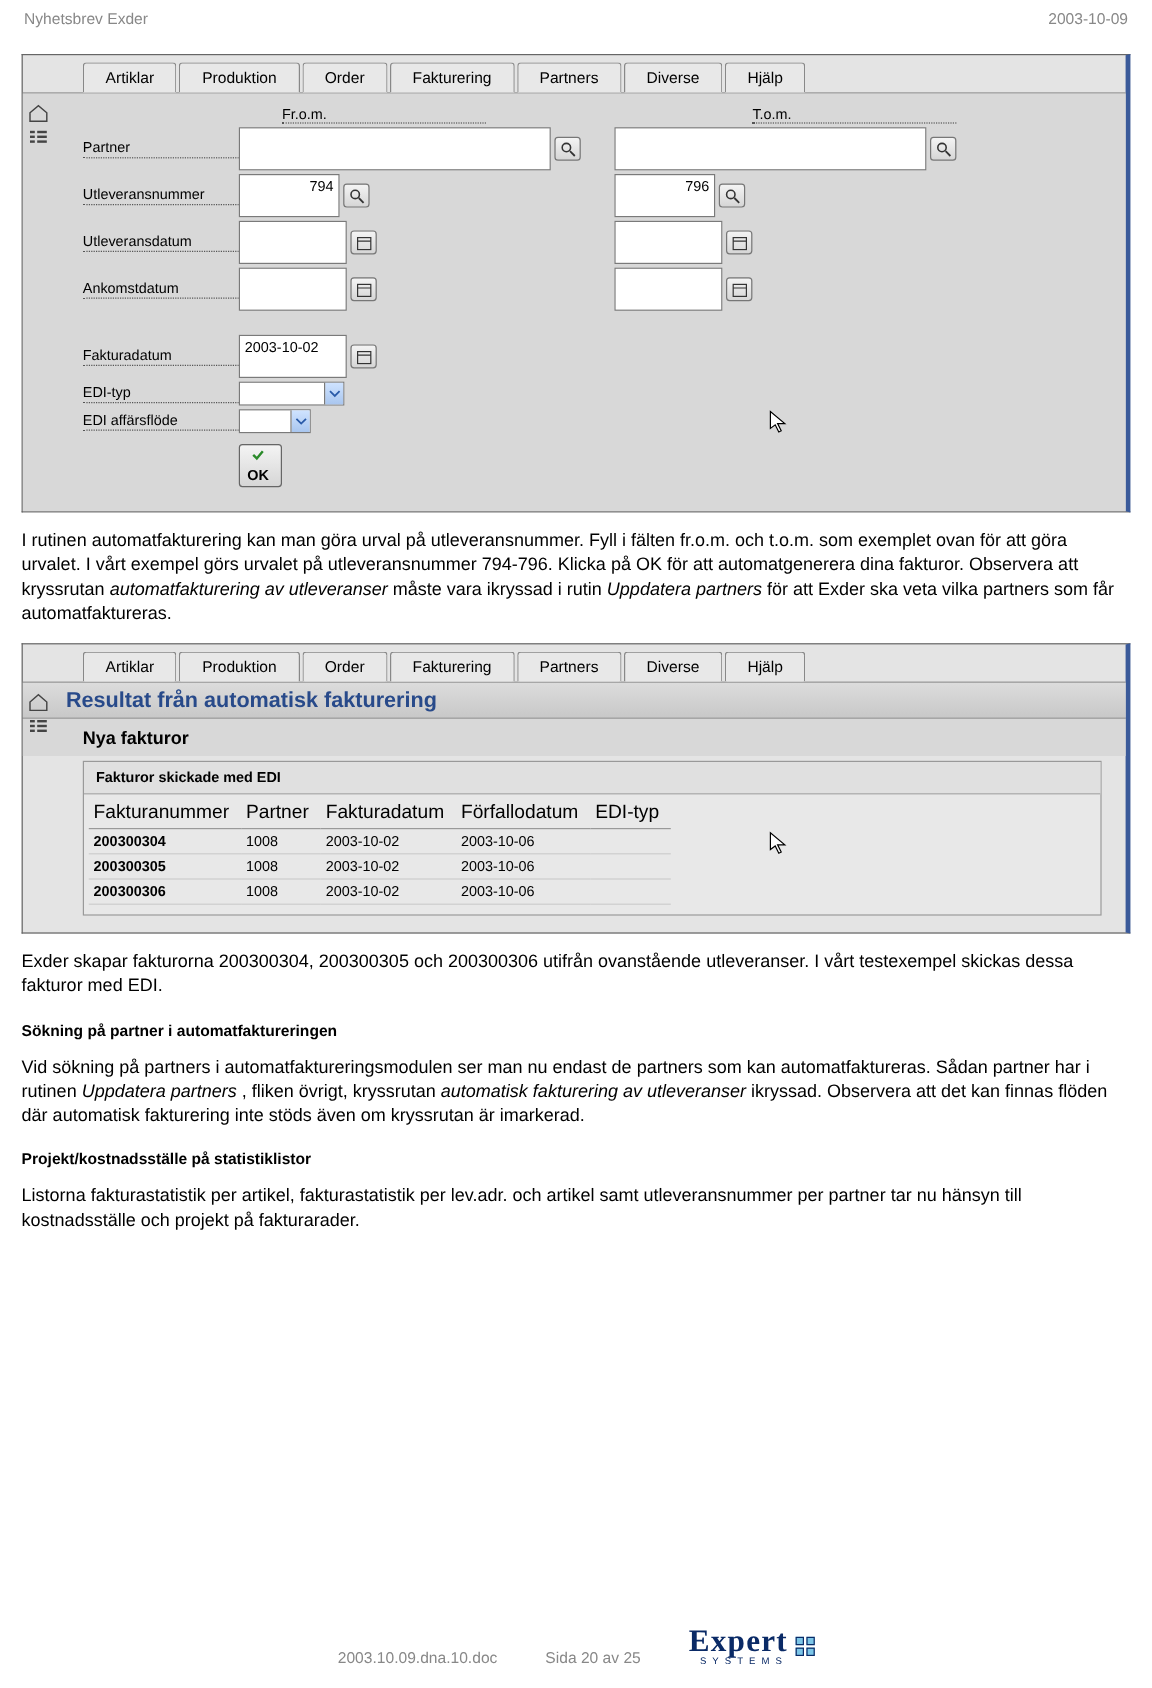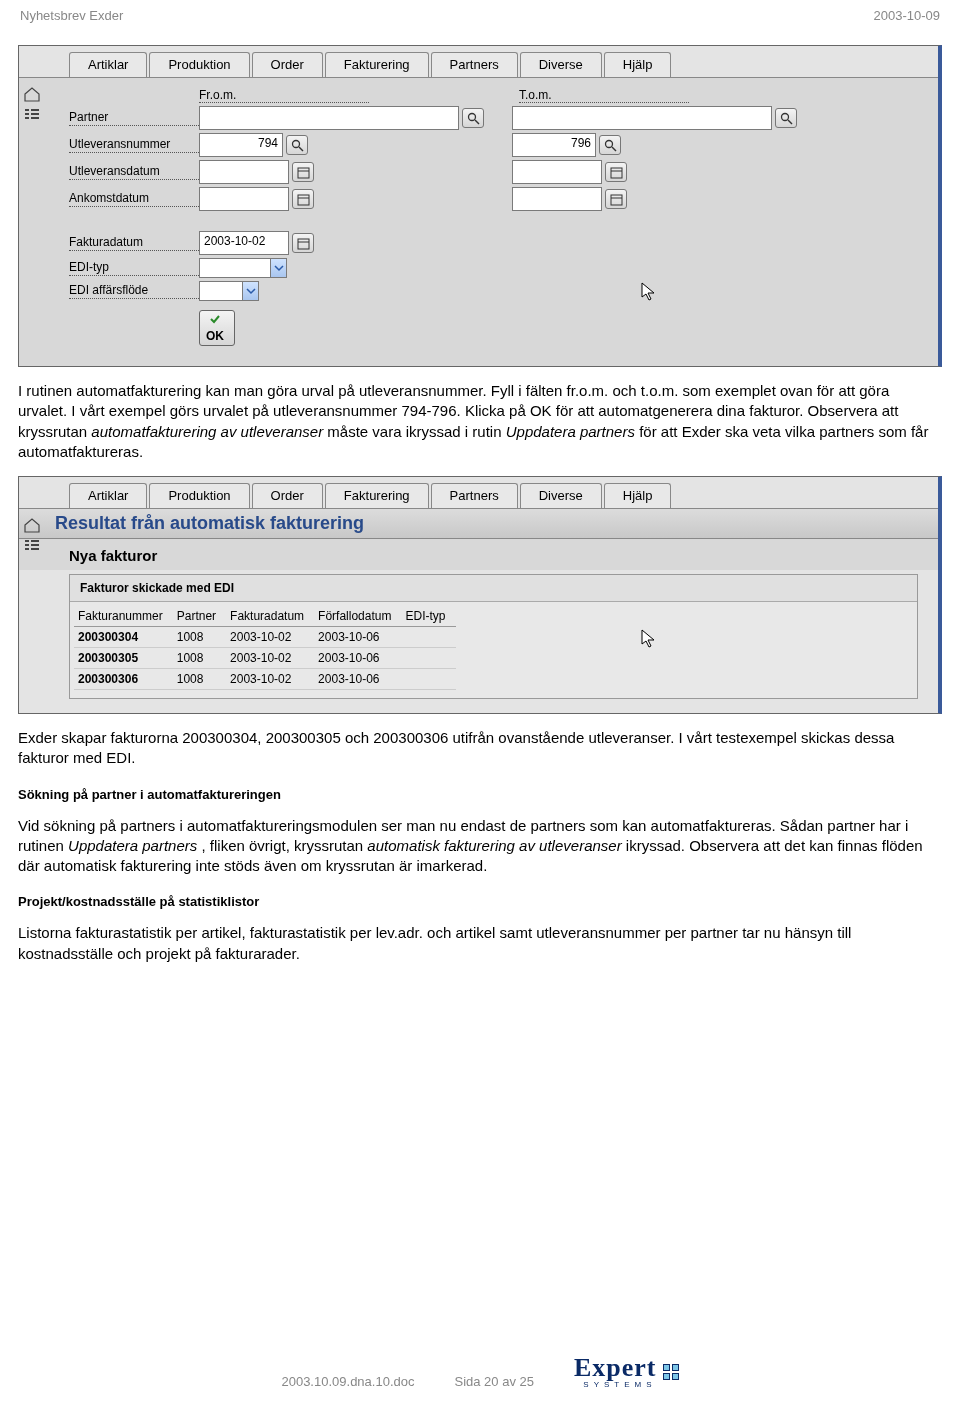--- a/index.html
+++ b/index.html
@@ -69,40 +69,41 @@
     border-bottom: 1px solid #888;
   }
   .form-body {
     padding: 10px 20px 20px 50px;
     background: #d8d8d8;
   }
   .col-headers {
     display: flex;
     font-size: 12px;
     margin-bottom: 2px;
+    gap: 36px;
   }
   .col-headers .spacer-lbl { width: 130px; }
   .col-headers .col1 { width: 170px; border-bottom: 1px dotted #555; }
   .col-headers .gap { width: 150px; }
   .col-headers .col2 { width: 170px; border-bottom: 1px dotted #555; }
   .form-row {
     display: flex;
     align-items: center;
     margin: 3px 0;
   }
   .form-label {
     width: 130px;
     font-size: 12px;
     border-bottom: 1px dotted #555;
     padding-bottom:1px;
   }
   .field-box {
     border: 1px solid #7a7a7a;
     background: #fff;
-    height: 24px;
+    height: 36px;
     padding: 0 4px;
     font-size: 12px;
     line-height: 18px;
     text-align: right;
     color:#000;
   }
   .wide { width: 260px; text-align:left; }
   .num { width: 84px; }
   .date { width: 90px; }
   .icon-btn {
@@ -170,21 +171,21 @@
   }
   table.data {
     border-collapse:collapse;
     margin: 4px 4px 8px 4px;
   }
   table.data th {
     text-align:left;
     font-weight:normal;
     padding:3px 10px 3px 4px;
     border-bottom:1px solid #999;
-    font-size:12px;
+    font-size:16px;
   }
   table.data td {
     padding:3px 10px 3px 4px;
     font-size:12px;
     border-bottom:1px solid #ccc;
   }
   table.data td.bold { font-weight:bold; }
 
   h2.section {
     font-size:13px;

